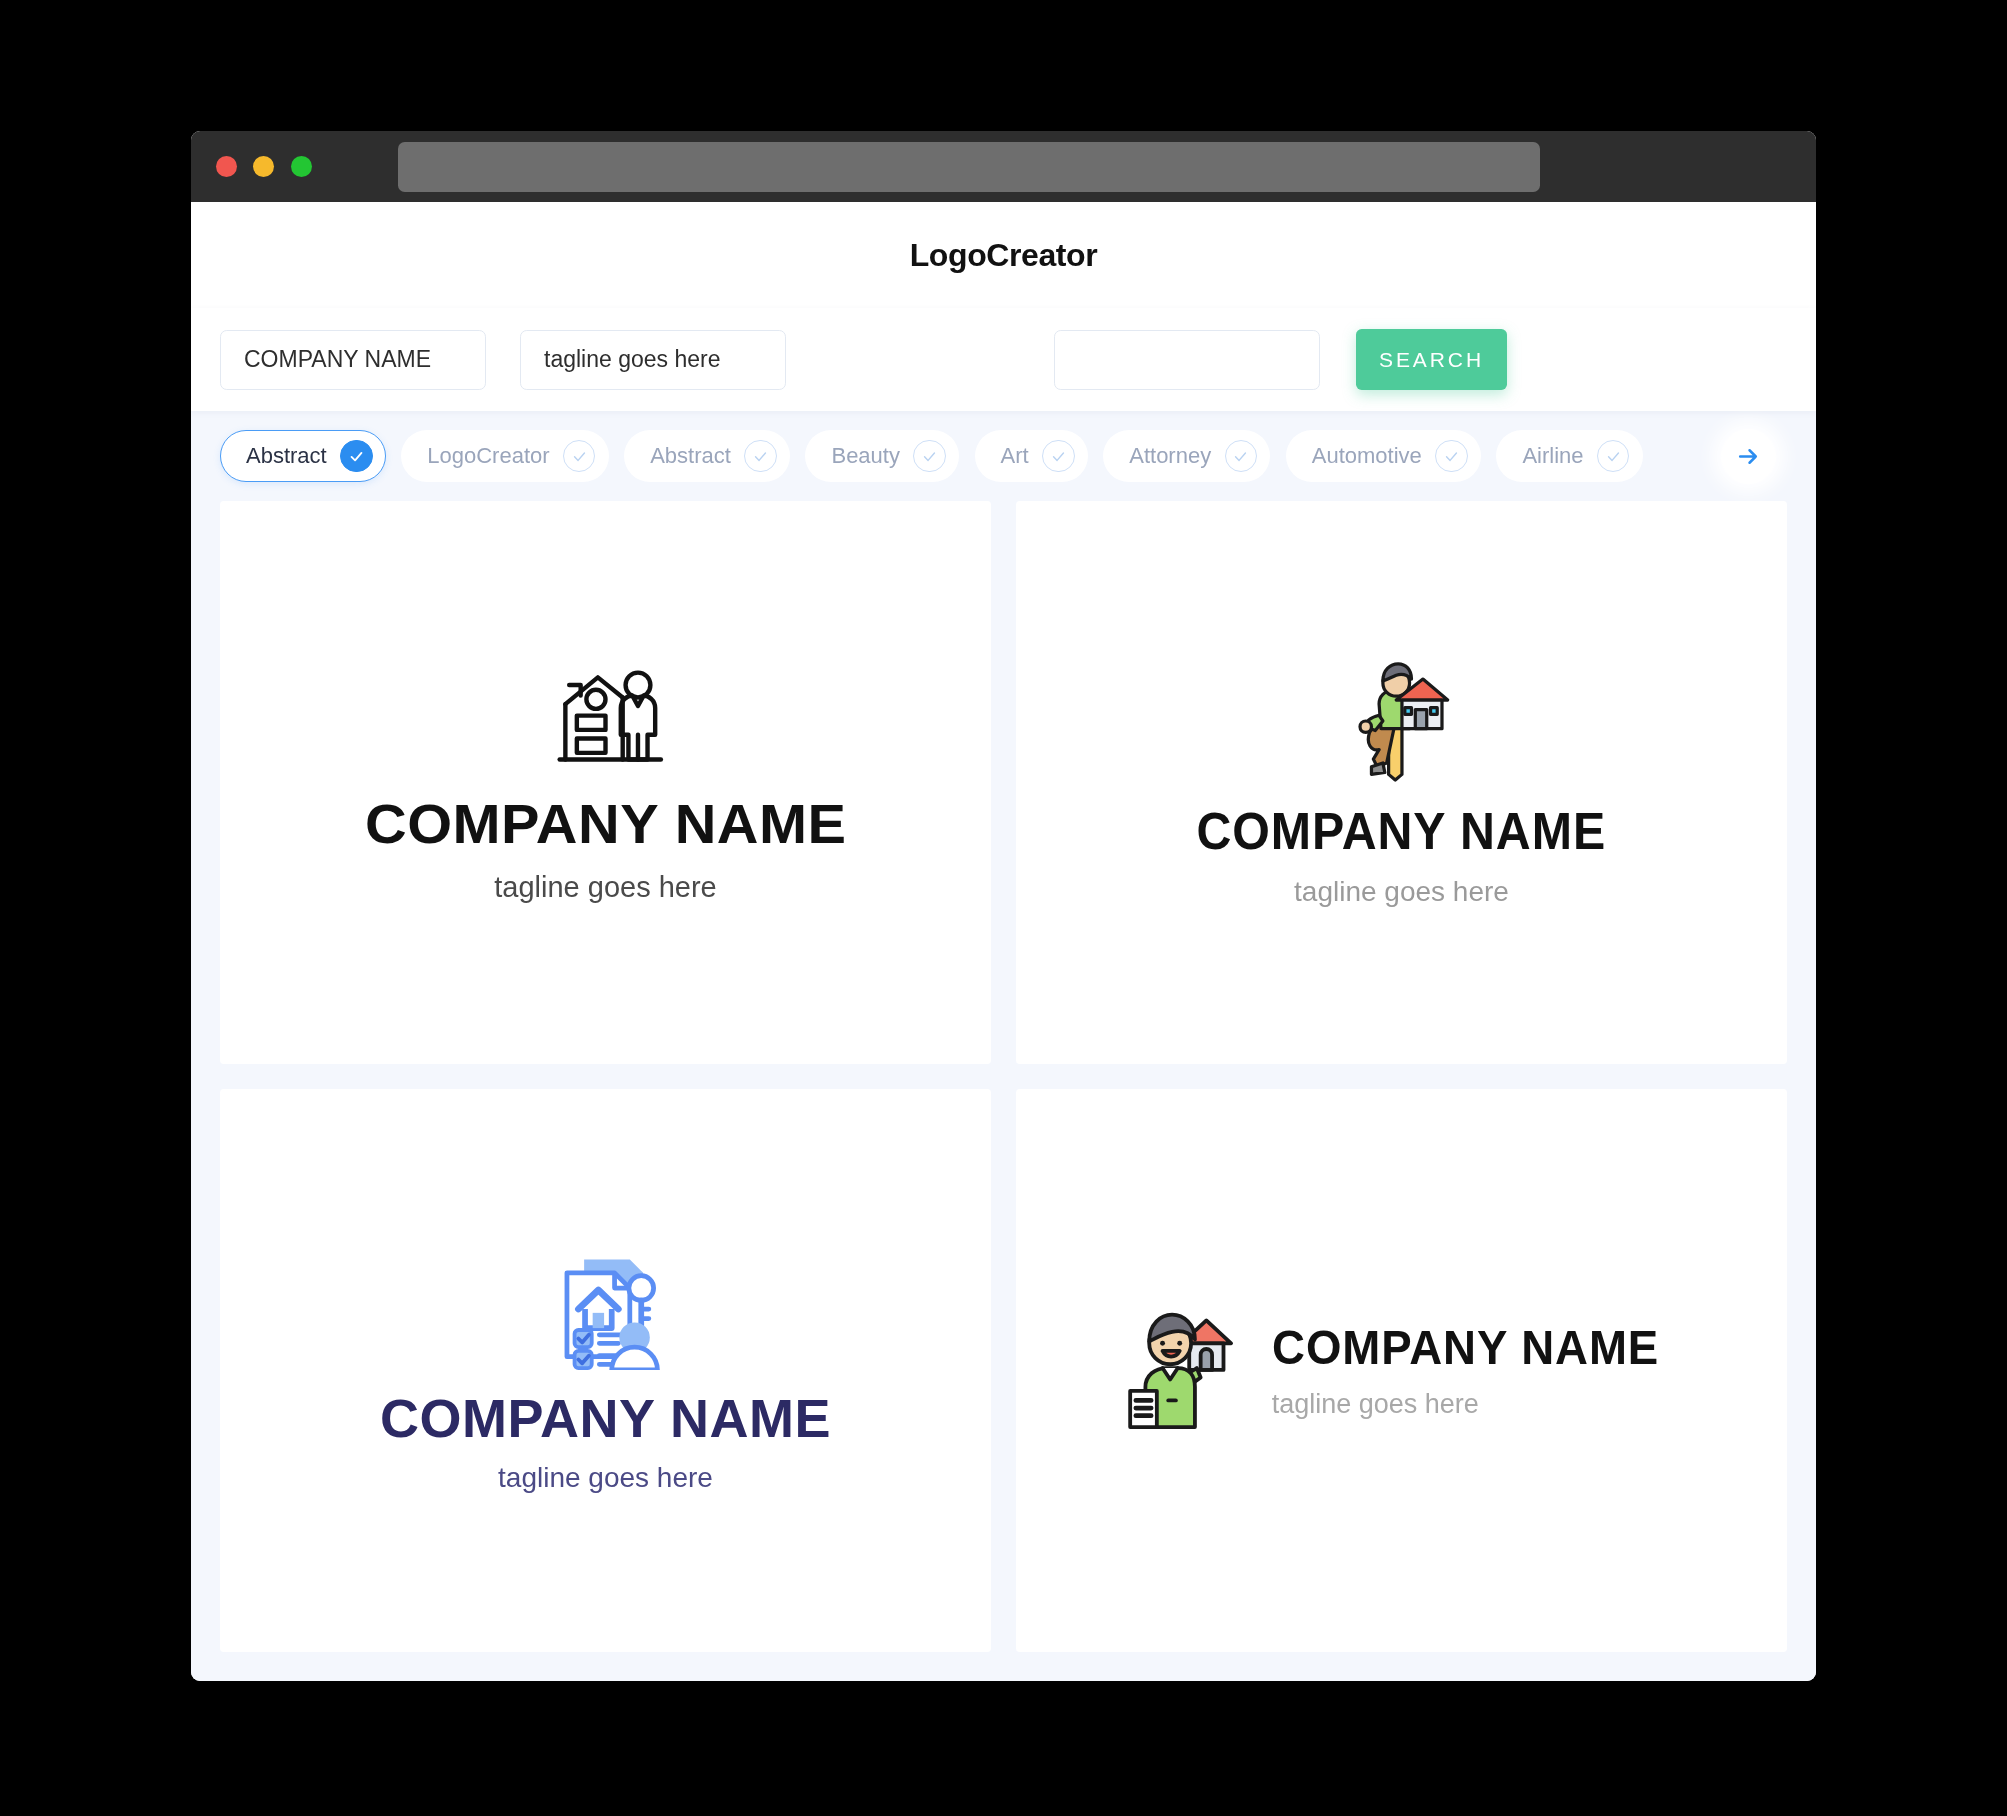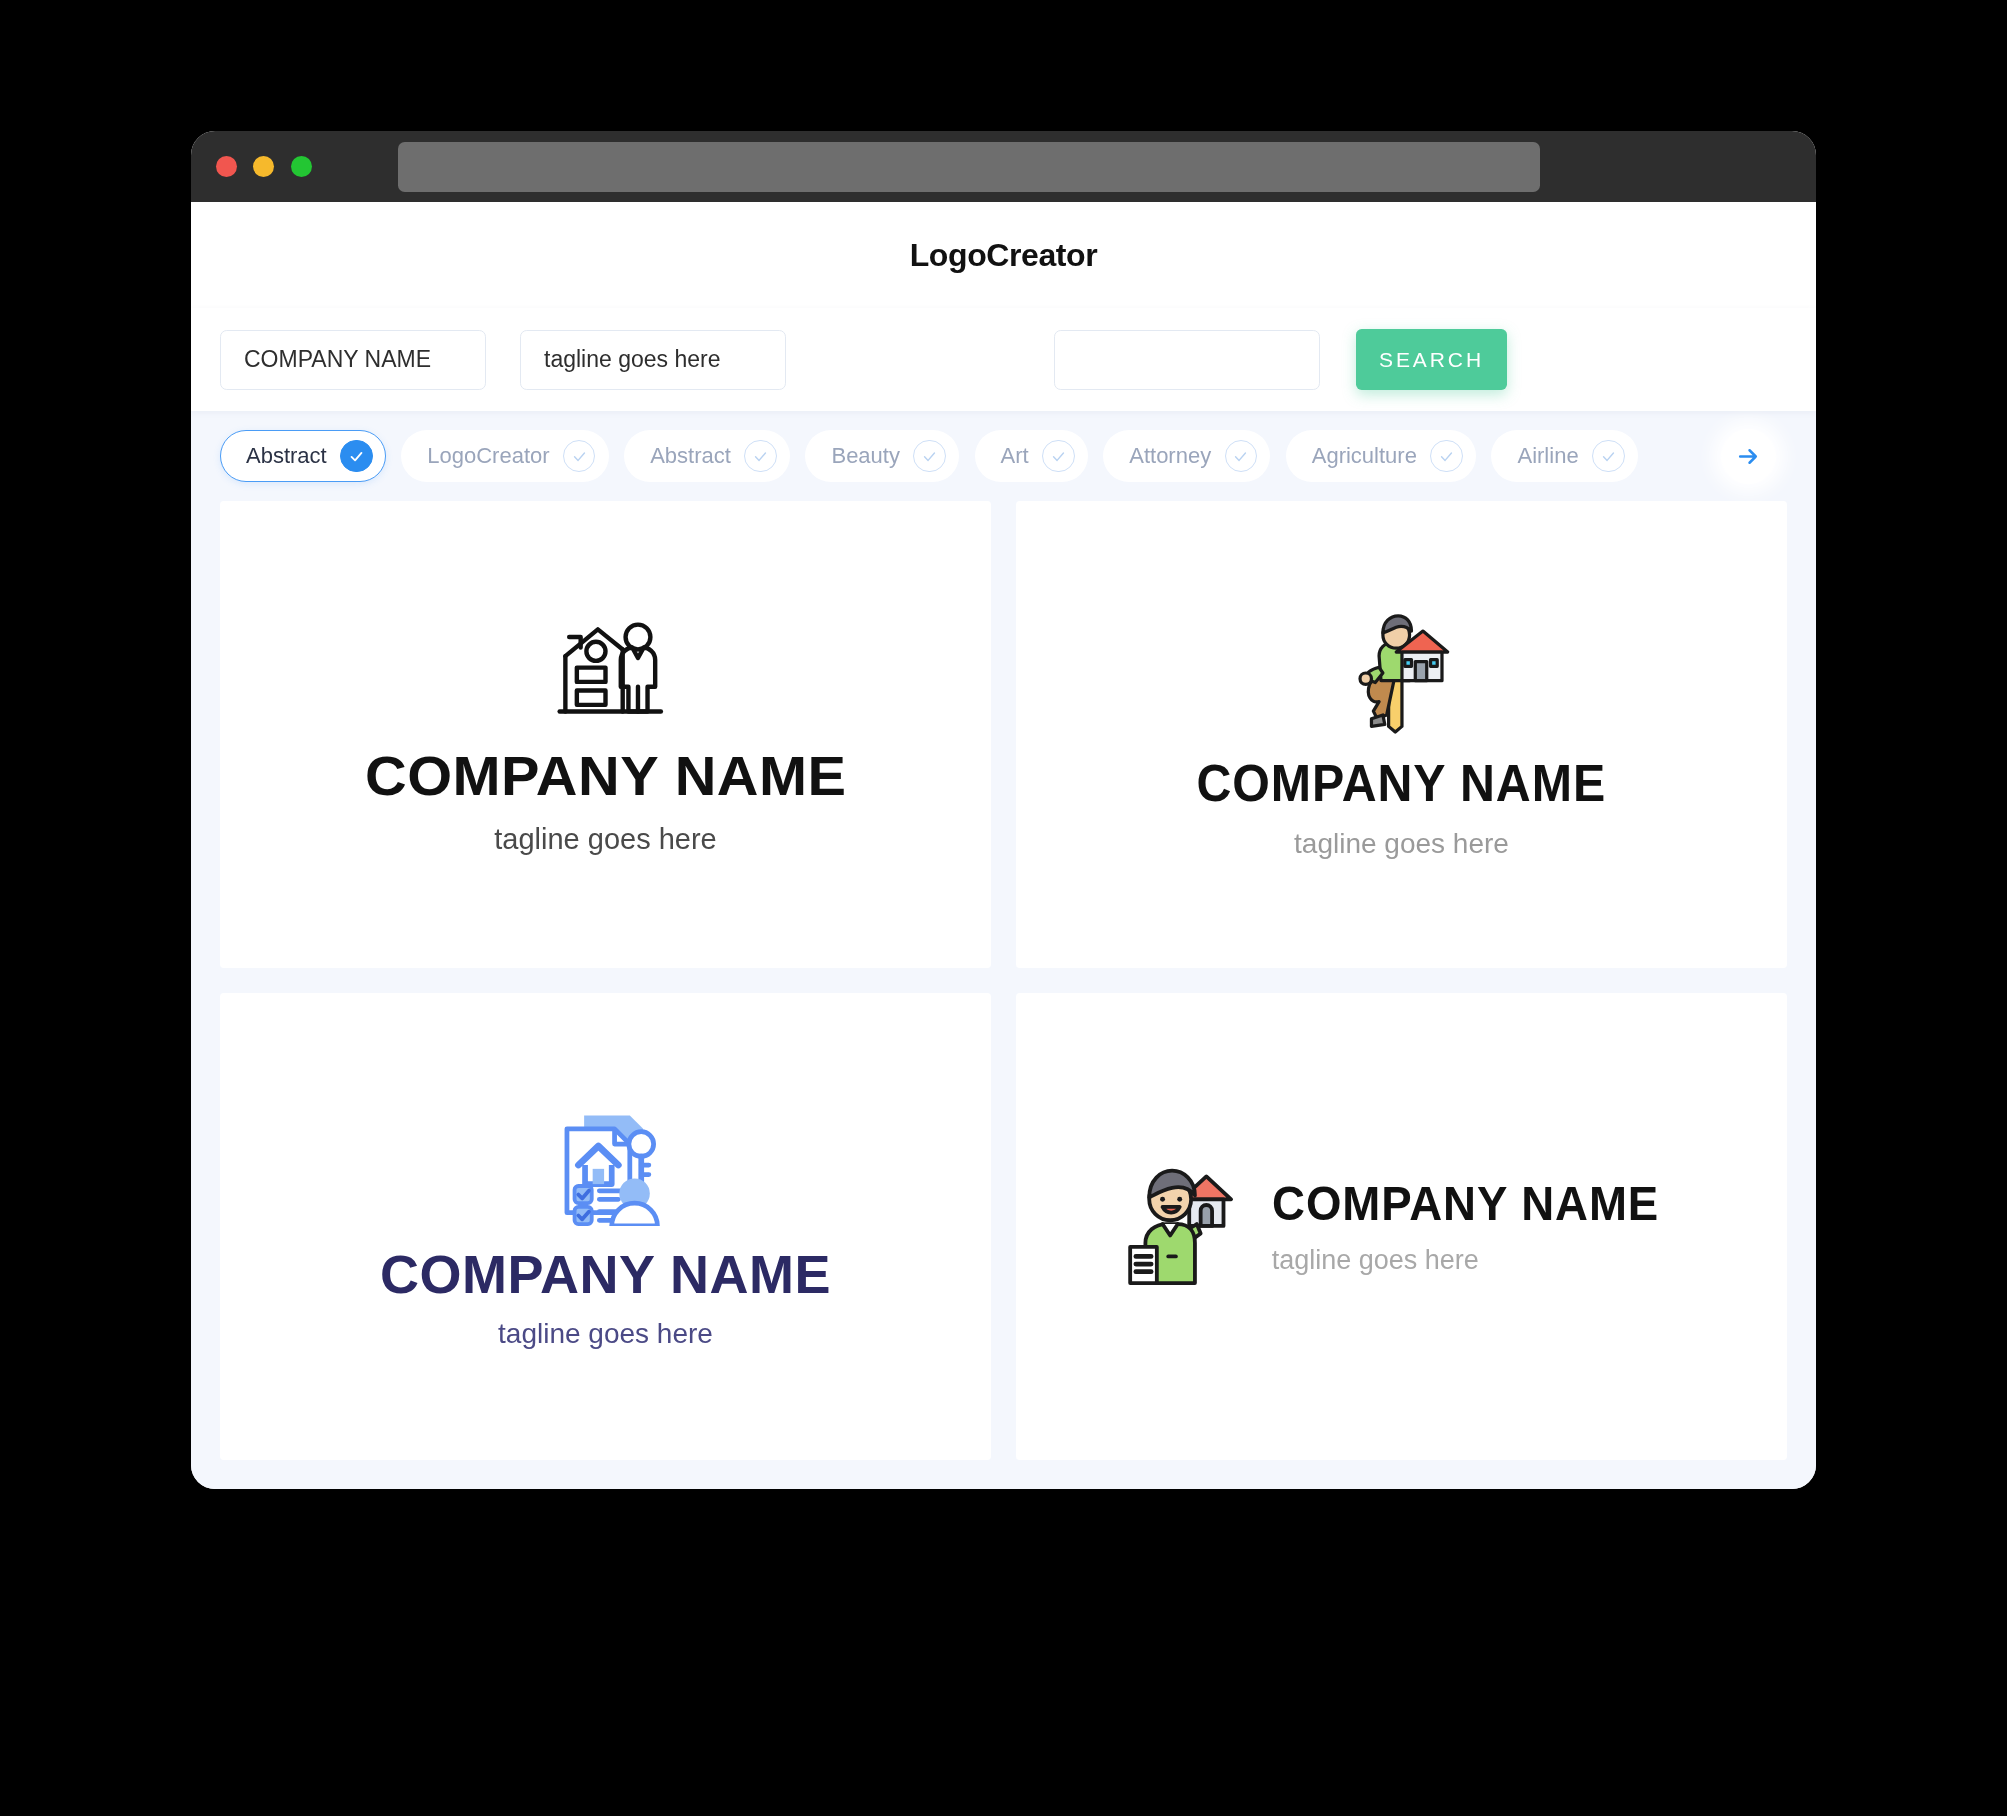--- a/index.html
+++ b/index.html
@@ -11,22 +11,22 @@
     font-family: "Liberation Sans", sans-serif;
     overflow: hidden;
   }
 
   
   .browser-window {
     position: absolute;
     left: 191px;
     top: 131px;
     width: 1625px;
-    height: 1358px;
-    border-radius: 24px;
+    height: 1550px;
+    border-radius: 9px;
     overflow: hidden;
     background: #ffffff;
     box-shadow: 0 17px 57px rgba(0,0,0,0.45);
   }
 
   .titlebar {
     height: 71px;
     background: #2e2e2e;
     display: flex;
     align-items: center;
@@ -369,21 +369,21 @@
       <div class="pill">
         <span class="pill-label">Attorney</span>
         <span class="pill-check">
           <svg viewBox="0 0 24 24" fill="none">
               <path d="M5 12.5l5 5L19 7" stroke-width="2" stroke-linecap="round" stroke-linejoin="round"></path>
             </svg>
         </span>
       </div>
 
       <div class="pill">
-        <span class="pill-label">Agriculture</span>
+        <span class="pill-label">Automotive</span>
         <span class="pill-check">
           <svg viewBox="0 0 24 24" fill="none">
               <path d="M5 12.5l5 5L19 7" stroke-width="2" stroke-linecap="round" stroke-linejoin="round"></path>
             </svg>
         </span>
       </div>
 
       <div class="pill">
         <span class="pill-label">Airline</span>
         <span class="pill-check">

